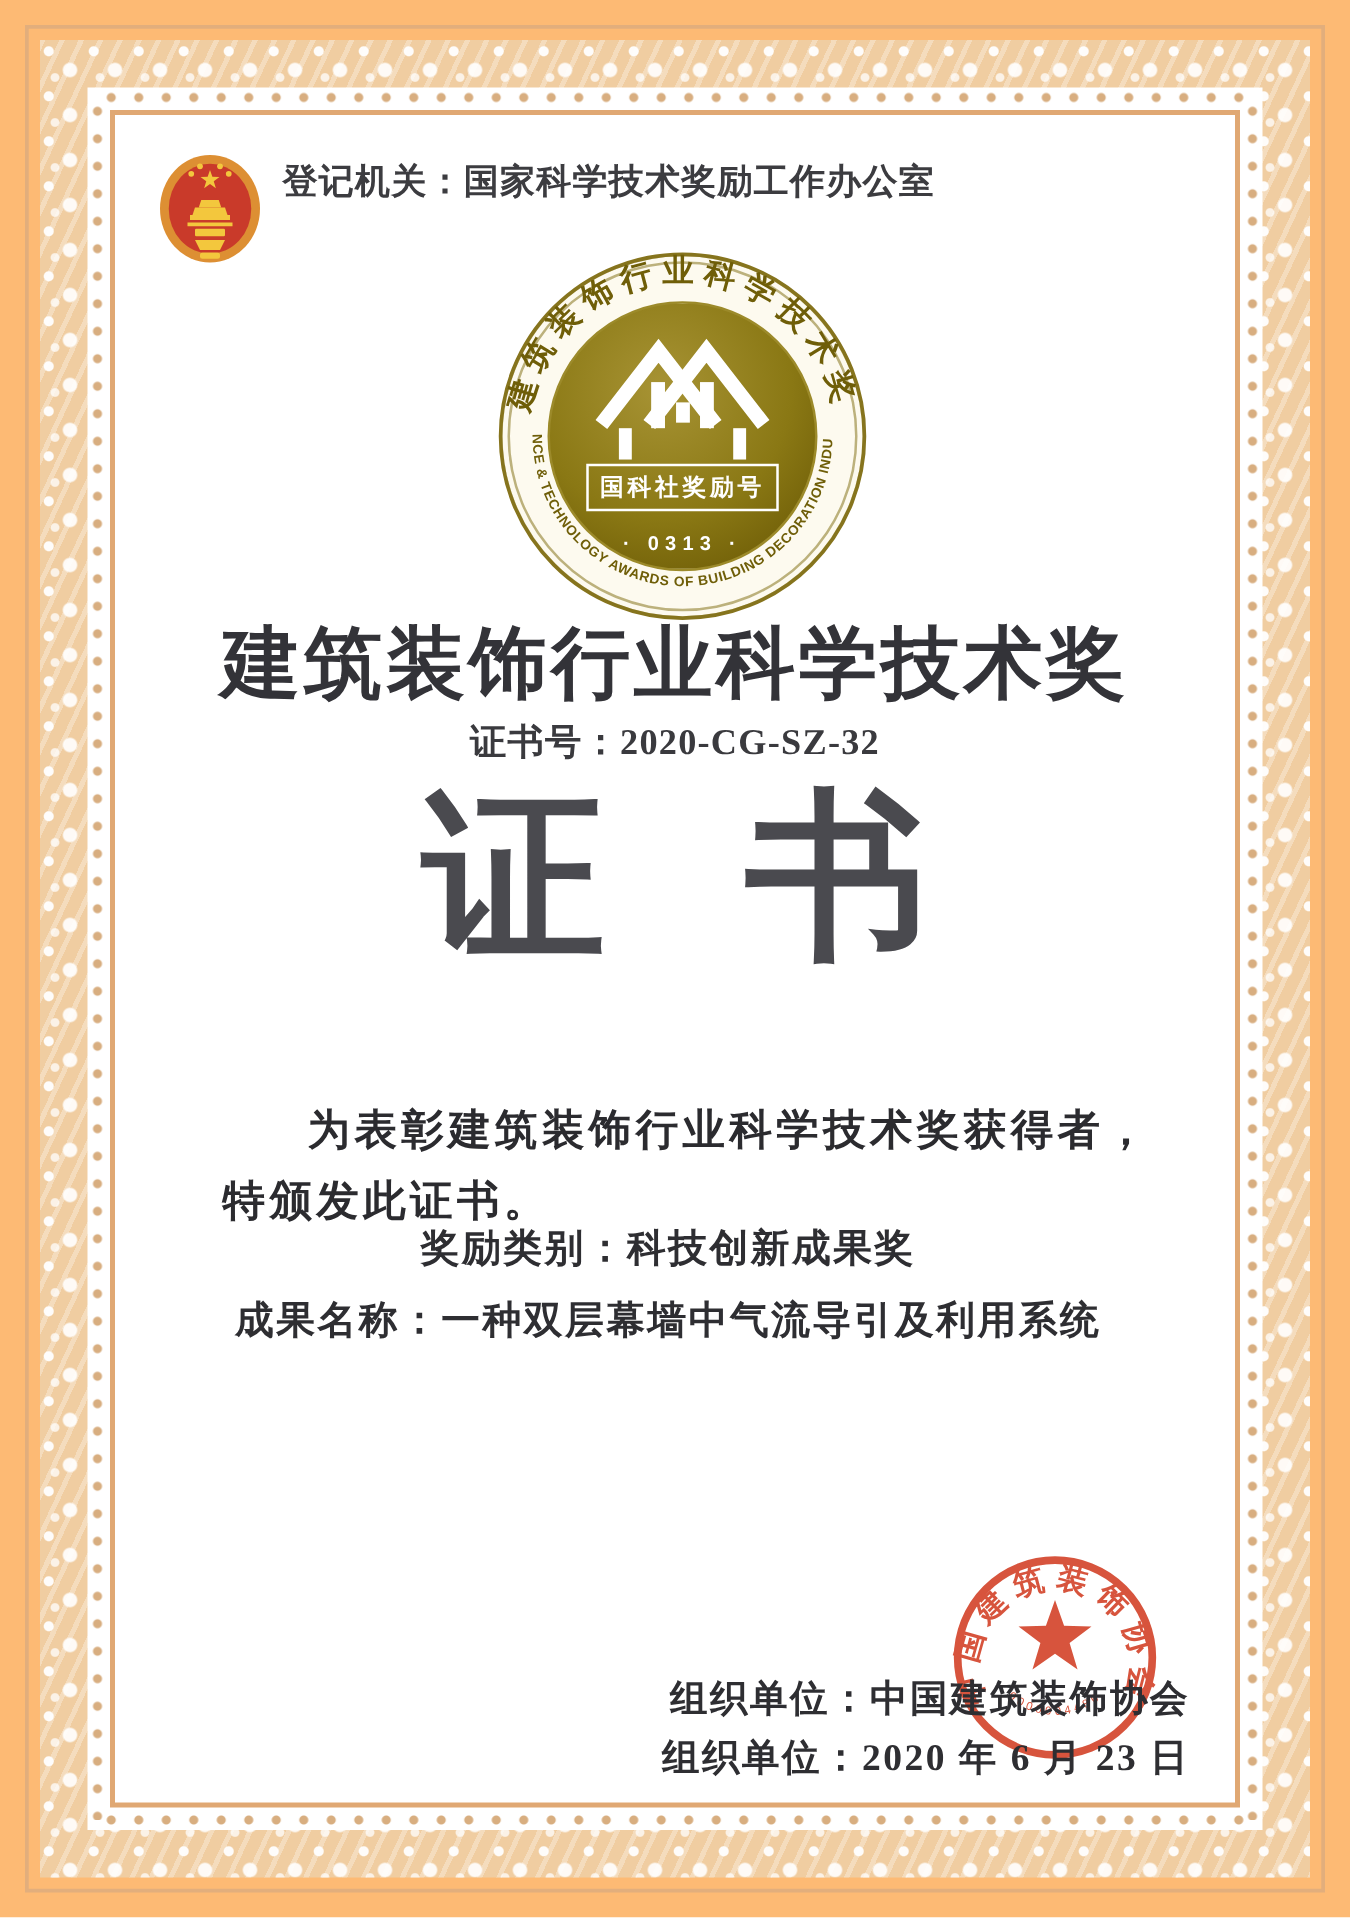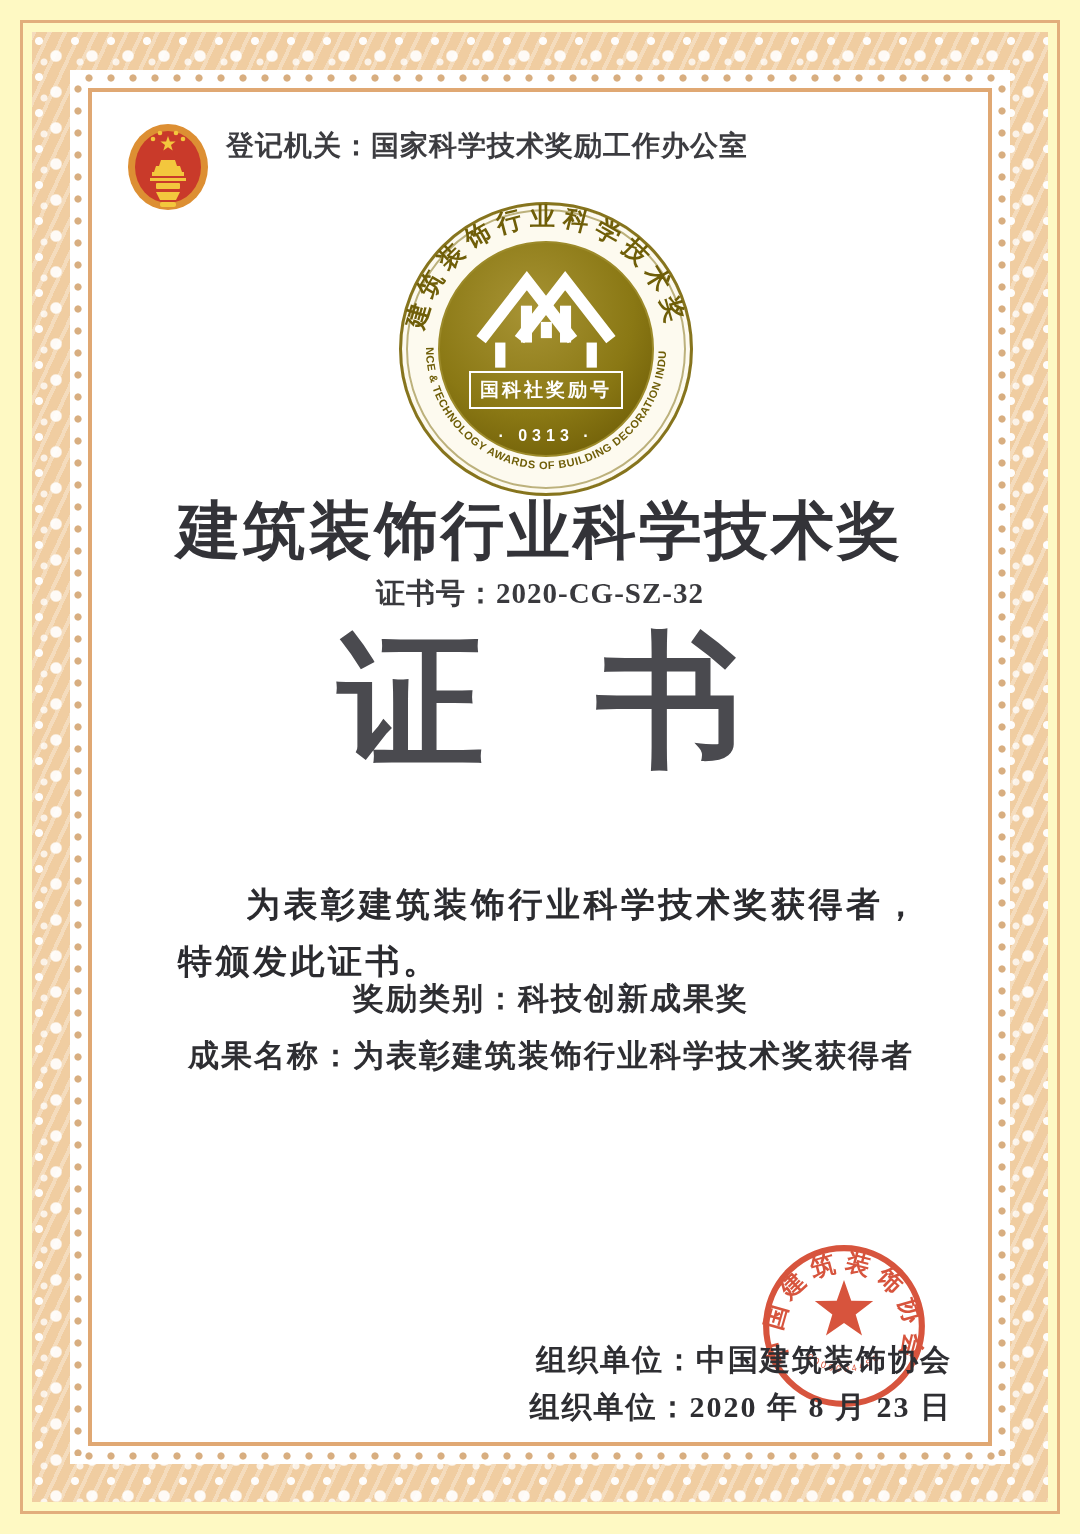--- a/index.html
+++ b/index.html
@@ -1,17 +1,17 @@
 <!DOCTYPE html>
 <html><head>
 <meta charset="utf-8">
 <style>
   html,body{margin:0;padding:0;background:#ffffff;}
   #cert{
-    position:relative;width:1080px;height:1534px;background:#fef9c3;overflow:hidden;
+    position:relative;width:1080px;height:1534px;background:#fdba74;overflow:hidden;
     font-family:"Liberation Serif","DejaVu Serif",serif;color:#35353a;
   }
   
   .line-outer{position:absolute;inset:20px;border:3px solid #e2ae7c;}
   .ornament{
     position:absolute;inset:32px;background-color:#f0cda1;
     background-image:
       radial-gradient(circle at 7px 9px, rgba(255,255,255,.95) 3.5px, rgba(255,255,255,0) 4.5px),
       radial-gradient(circle at 24px 24px, rgba(255,255,255,.9) 5px, rgba(255,255,255,0) 6.5px),
       radial-gradient(circle at 12px 30px, rgba(255,255,255,.75) 3px, rgba(255,255,255,0) 4px),
@@ -133,21 +133,21 @@
       <span>书</span>
     </div>
 
     <p class="body-par">为表彰建筑装饰行业科学技术奖获得者，特颁发此证书。</p>
 
     <div class="fields">
       <div class="field-row">
         <span>奖励类别：</span><span>科技创新成果奖</span>
       </div>
       <div class="field-row">
-        <span>成果名称：</span><span>为表彰建筑装饰行业科学技术奖获得者</span>
+        <span>成果名称：</span><span>一种双层幕墙中气流导引及利用系统</span>
       </div>
     </div>
 
     <svg class="seal" viewBox="0 0 164 164">
       <defs>
         <path id="sealArc" d="M 25 107 A 60 60 0 1 1 139 107" fill="none"></path>
         <path id="sealSerialArc" d="M 32 96 A 56 56 0 0 0 132 96" fill="none"></path>
       </defs>
       <circle cx="82" cy="82" r="76" fill="none" stroke="#d4482f" stroke-width="6"></circle>
       <polygon fill="#d4482f" points="82,37 89.1,57.3 110.5,57.7 93.4,70.7 99.6,91.3 82,79 64.4,91.3 70.6,70.7 53.5,57.7 74.9,57.3"></polygon>
@@ -157,18 +157,18 @@
       <text font-size="9" fill="#d4482f" letter-spacing="3" text-anchor="middle" font-family="Liberation Sans, DejaVu Sans, sans-serif">
         <textPath href="#sealSerialArc" startOffset="50%">0000004486</textPath>
       </text>
     </svg>
 
     <div class="footer">
       <div>
         <span>组织单位：</span><span>中国建筑装饰协会</span>
       </div>
       <div>
-        <span>组织单位：</span><span>2020 年 8 月 23 日</span>
+        <span>组织单位：</span><span>2020 年 6 月 23 日</span>
       </div>
     </div>
 
   </div>
 </div>
 
 </body></html>

